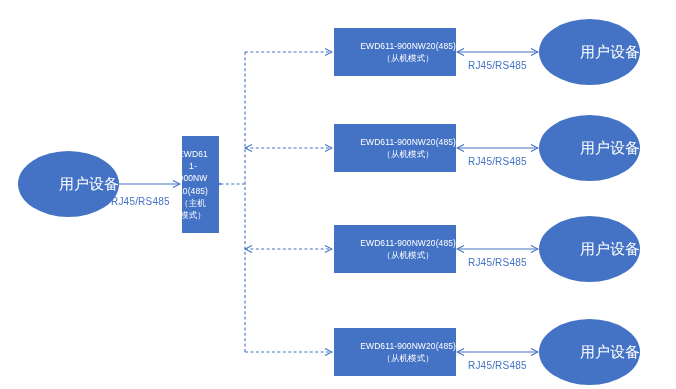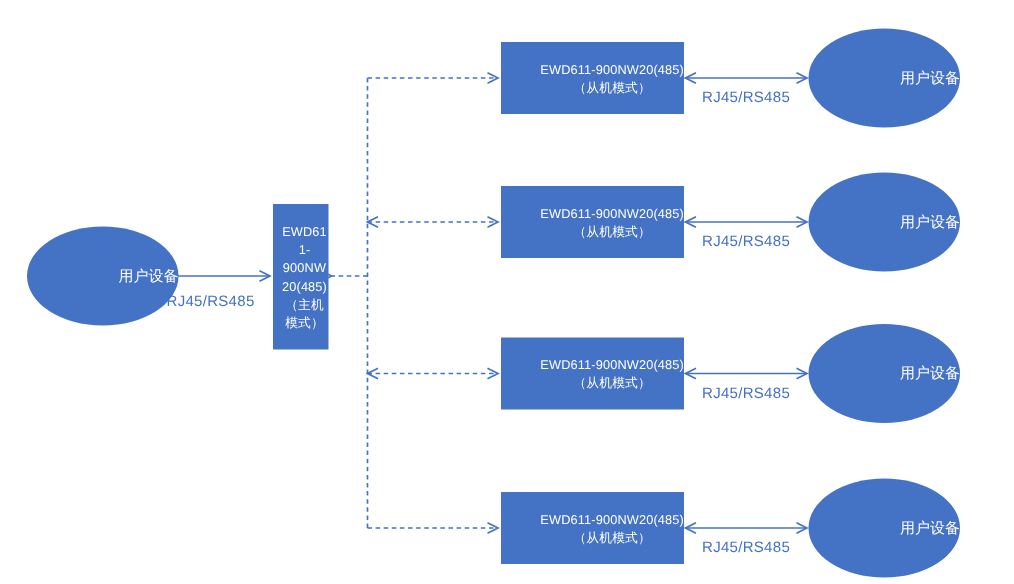--- a/index.html
+++ b/index.html
@@ -44,27 +44,27 @@
     width: 122px;
     height: 48px;
   }
   .master-box {
     left: 182px;
     top: 136px;
     width: 37px;
     height: 97px;
     font-size: 8.5px;
     line-height: 1.42;
-    padding: 0 1px;
+    padding: 0 11px;
   }
   .ellipse {
     width: 101px;
     height: 66px;
     border-radius: 50%;
-    font-size: 10px;
+    font-size: 15px;
     font-family: Liberation Mono, monospace;
   }
   .node-label {
     display: block;
     white-space: pre-line;
   }
   .wire-label {
     position: absolute;
     color: #4472C4;
     font-size: 10px;

